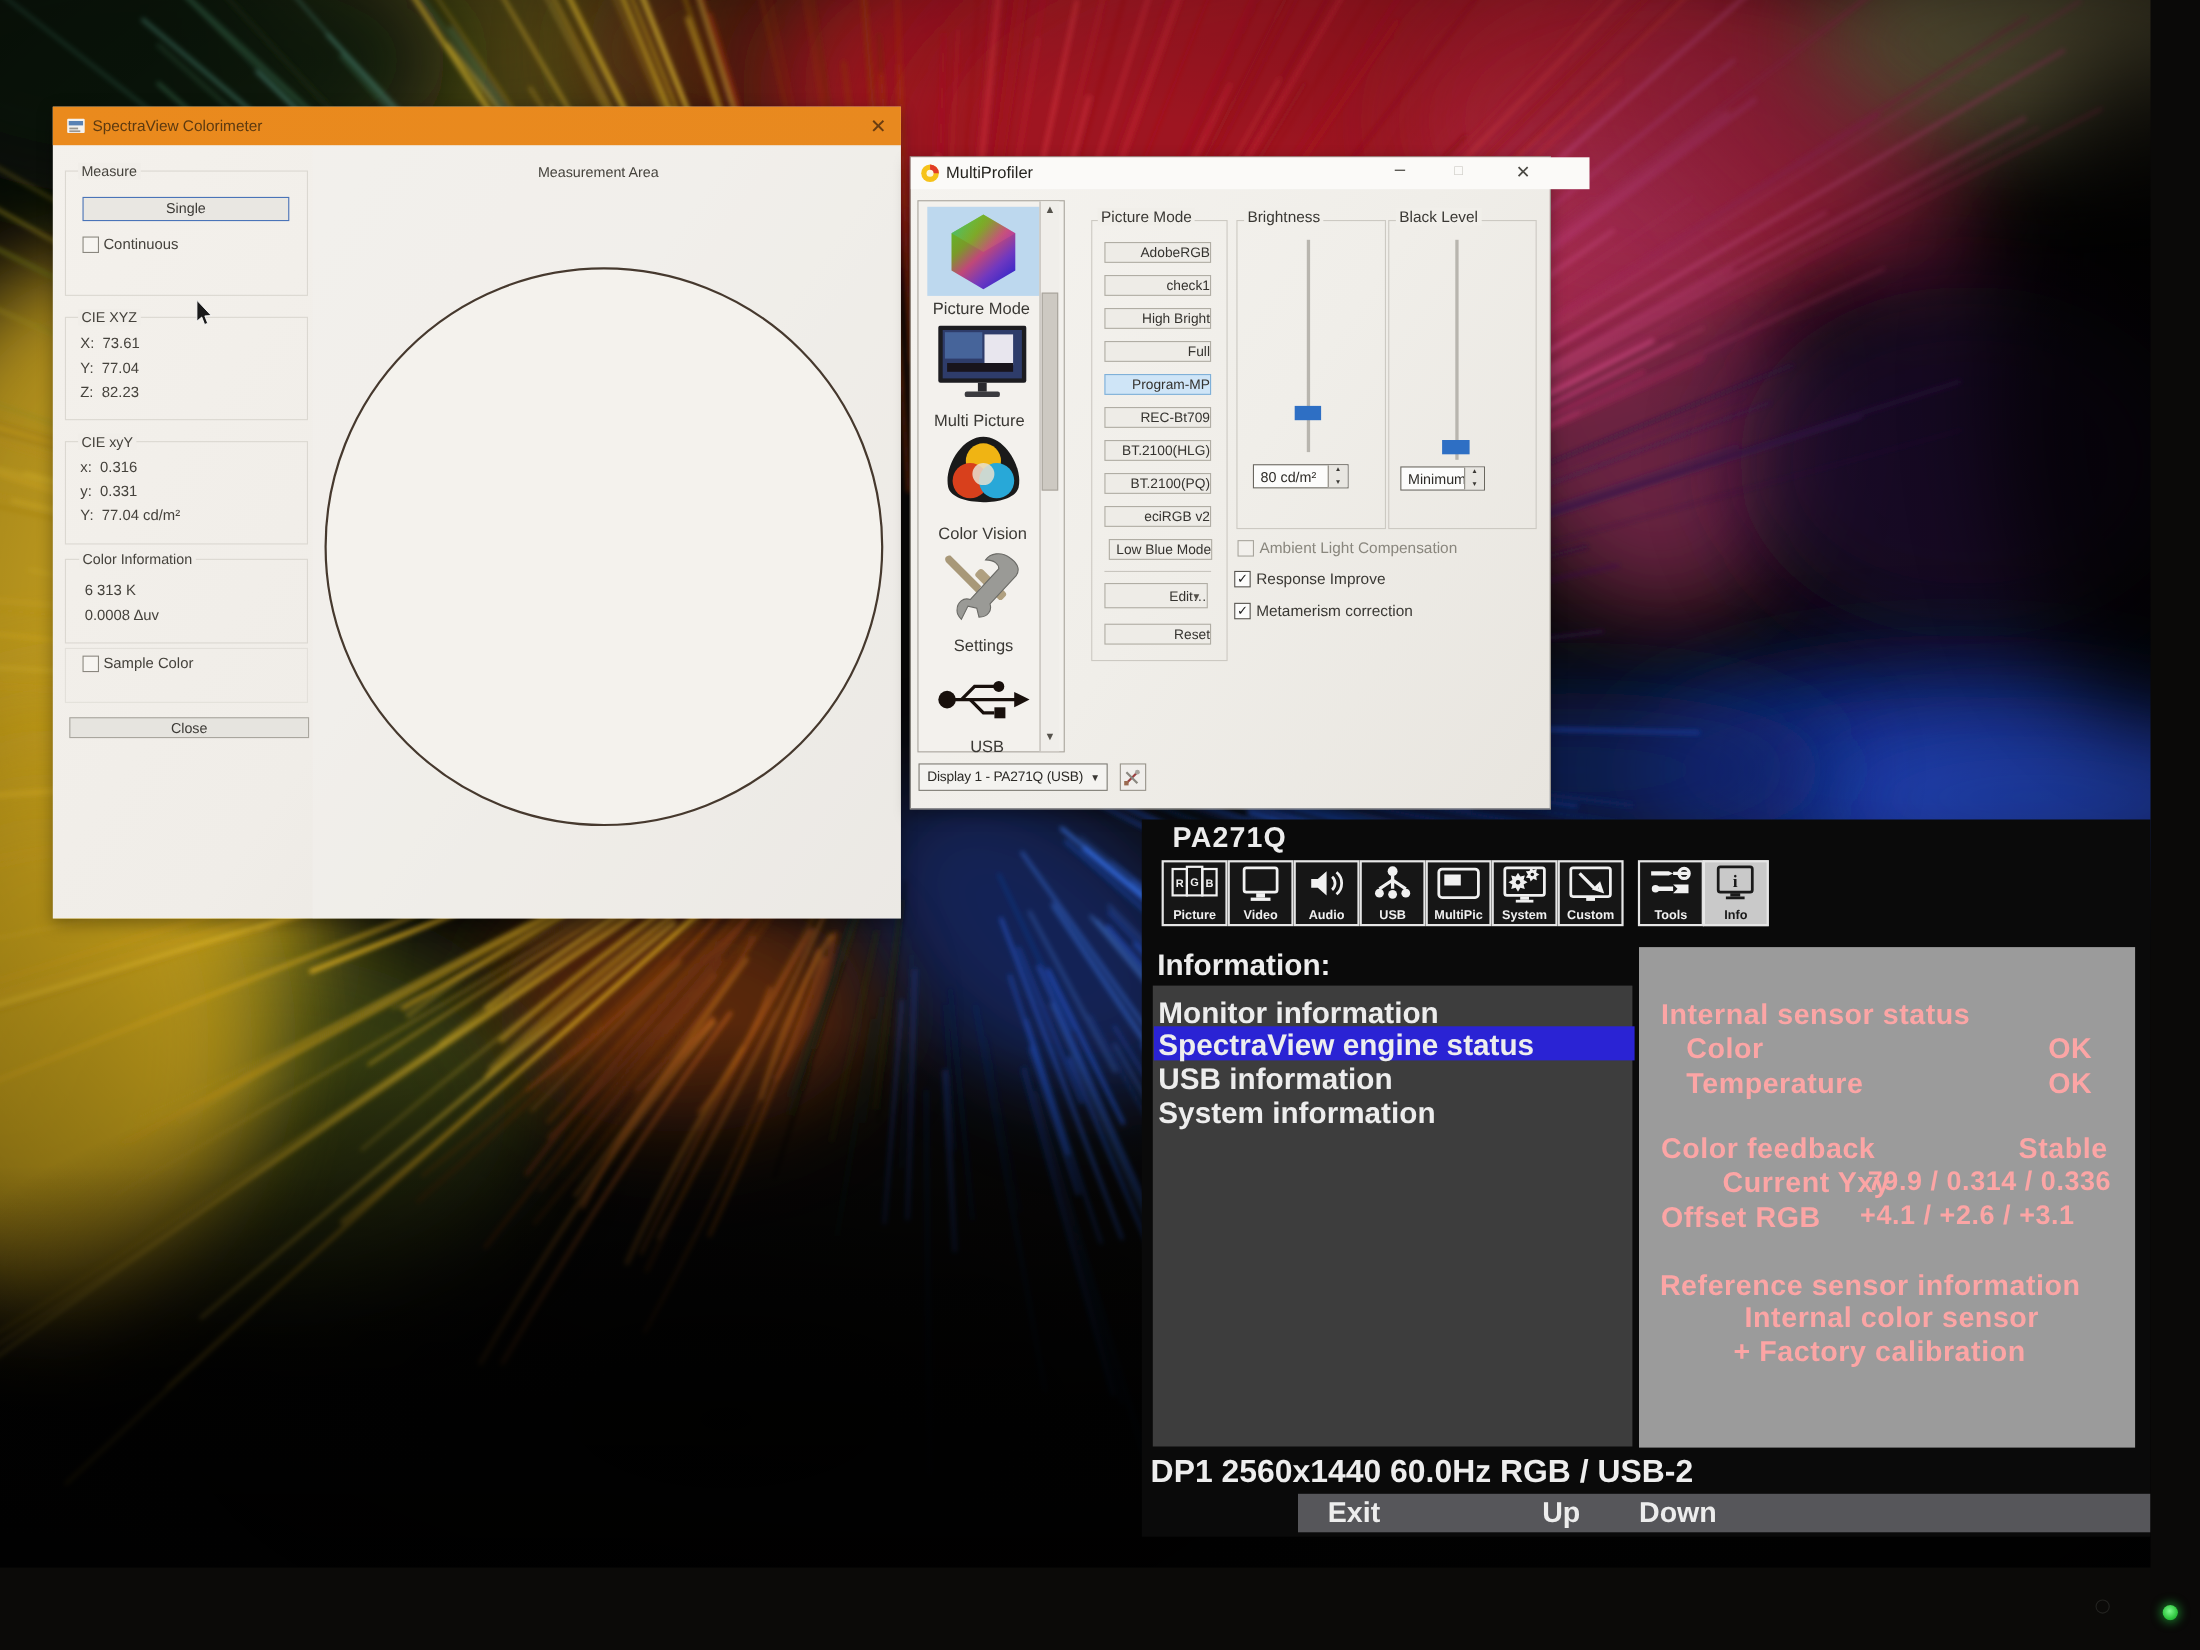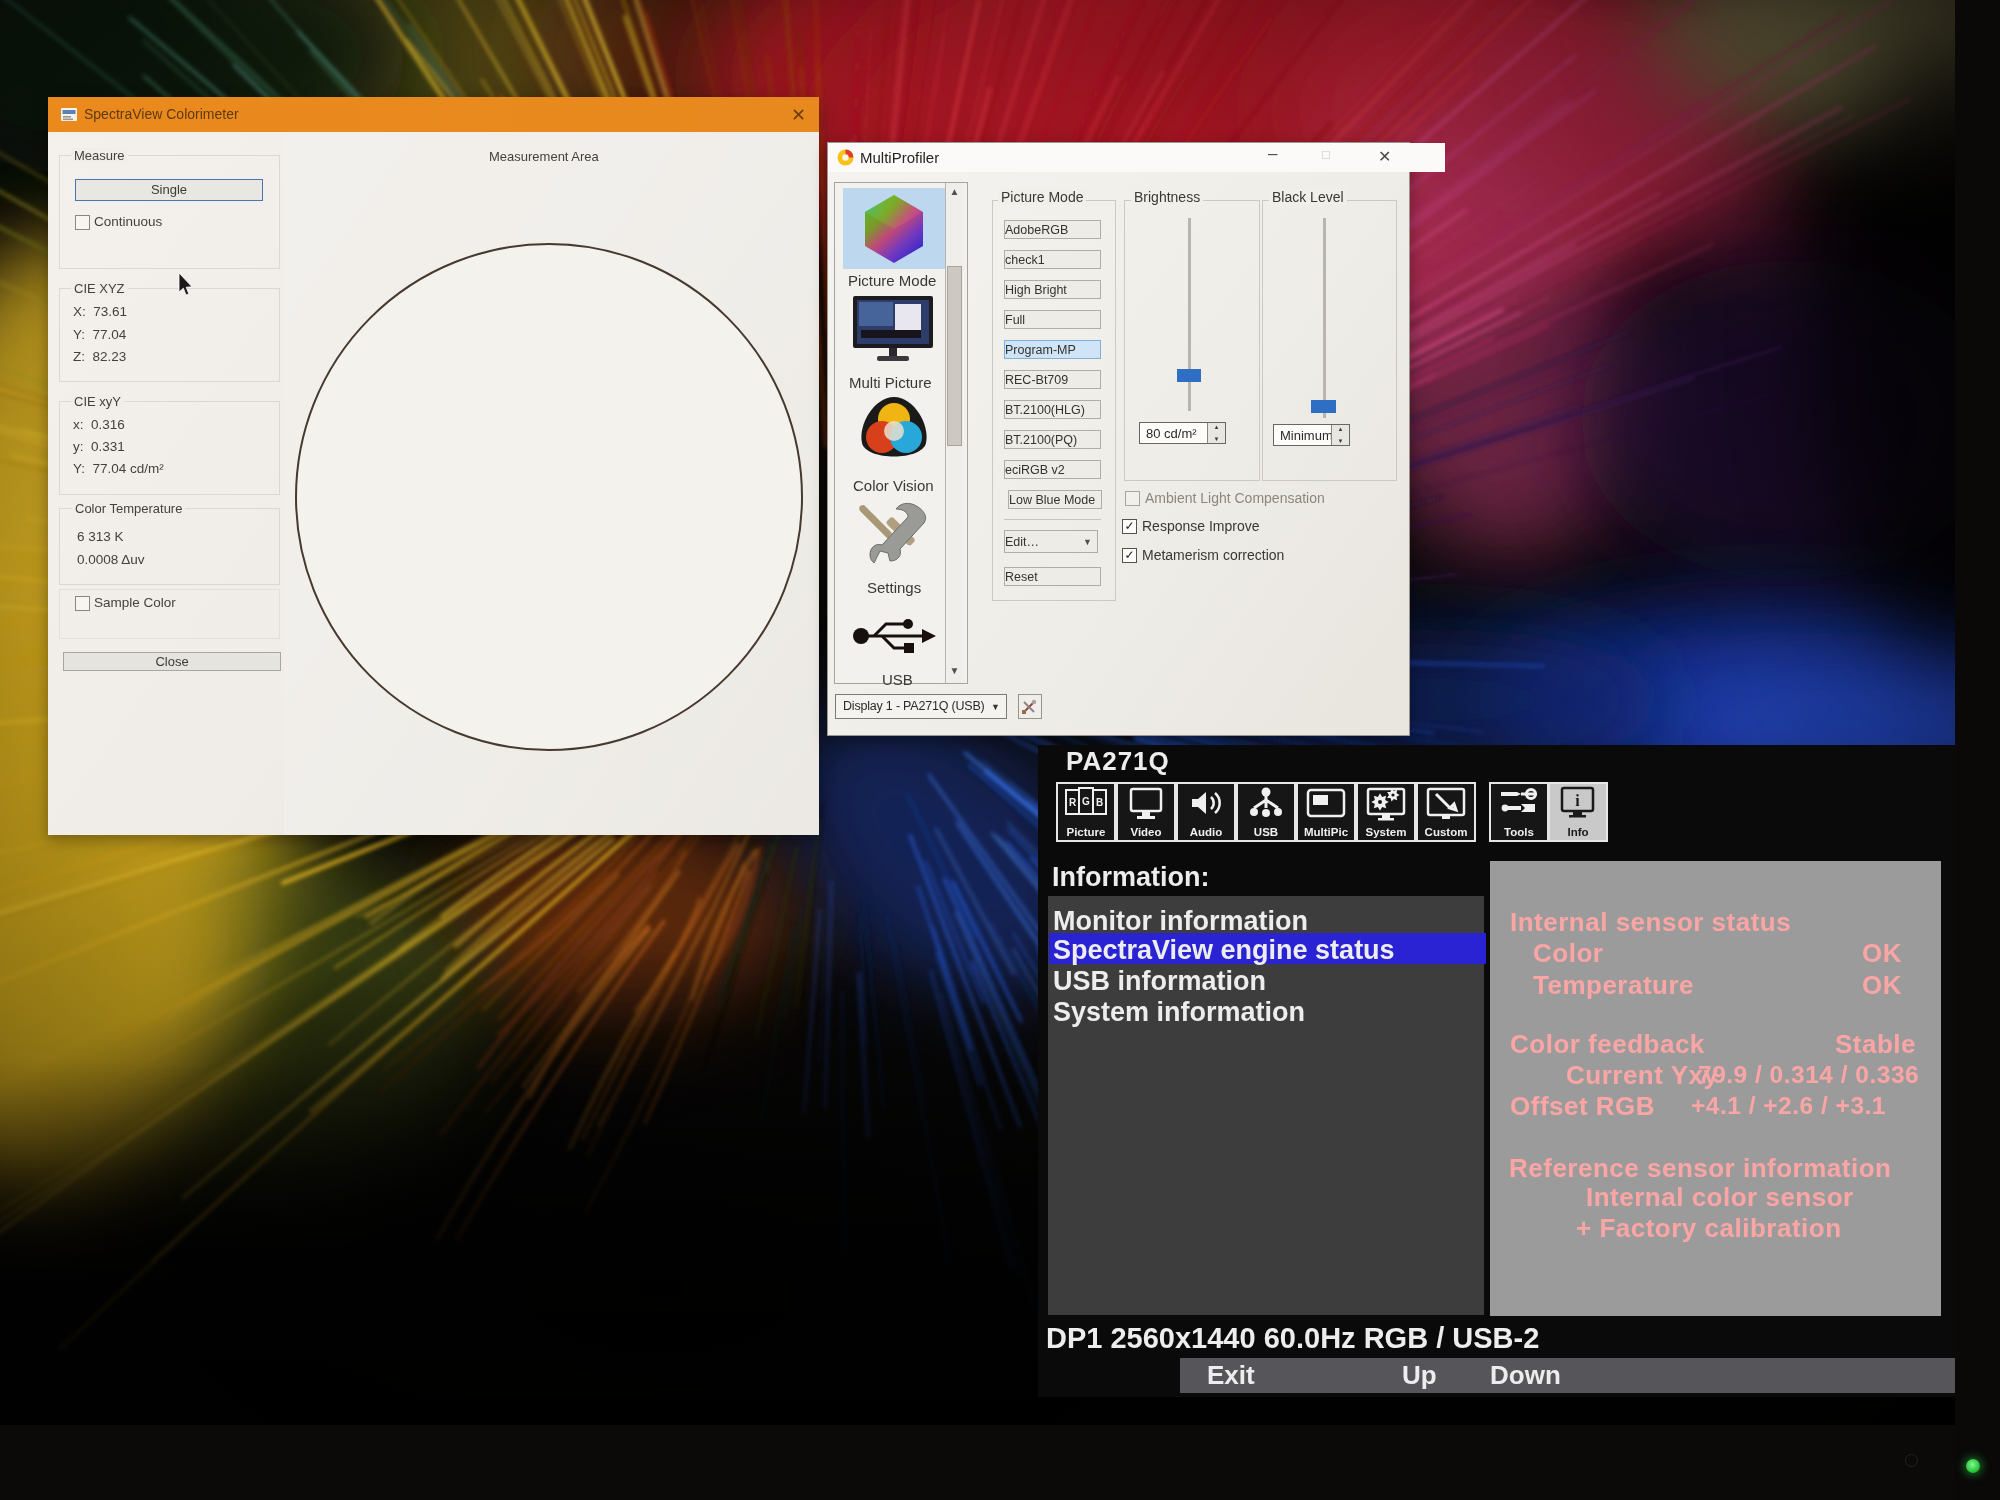--- a/index.html
+++ b/index.html
@@ -7,21 +7,21 @@
 #sv{left:48px;top:97px;width:771px;height:738px;background:linear-gradient(125deg,#f4f1ec 0%,#f0ede8 50%,#e3e0da 100%);box-shadow:0 5px 14px rgba(0,0,0,0.35);}
 #sv .tb{position:absolute;left:0;top:0;width:100%;height:35px;background:linear-gradient(90deg,#ea8a1d,#e8891f);}
 #sv .tb .t{position:absolute;left:36px;top:9px;font-size:14px;color:#5d3a10;}
 #sv .tb .x{position:absolute;right:13px;top:7px;font-size:18px;color:#6b3d10;}
 .grp{position:absolute;border:1px solid #dbd8d1;}
 .grpl{position:absolute;font-size:13px;color:#45423c;white-space:nowrap;z-index:2;}
 .val{position:absolute;font-size:13.5px;color:#45423c;white-space:nowrap;}
 .cb{position:absolute;width:13px;height:13px;background:#f7f5f1;border:1px solid #8a877f;}
 #mp{left:827px;top:142px;width:583px;height:594px;background:linear-gradient(125deg,#f5f3ef 0%,#f0eee9 50%,#e8e5df 100%);border:1px solid #9a968e;box-sizing:border-box;box-shadow:0 5px 14px rgba(0,0,0,0.35);}
 #mp .tb{position:absolute;left:0;top:0;width:581px;height:29px;background:#fbfaf8;padding-left:36px;}
-.btn{position:absolute;width:97px;height:19px;line-height:19px;background:#eeece7;border:1px solid #b0ada4;box-sizing:border-box;text-align:left;font-size:12.5px;color:#35332f;}
+.btn{position:absolute;width:97px;height:19px;line-height:19px;background:#eeece7;border:1px solid #b0ada4;box-sizing:border-box;text-align:right;font-size:12.5px;color:#35332f;}
 .mpl{position:absolute;font-size:14px;color:#3a3834;white-space:nowrap;z-index:2;}
 .osdt{position:absolute;color:#ededed;font-weight:bold;white-space:nowrap;font-size:27px;}
 .osdg{position:absolute;color:#fca5a5;font-weight:bold;white-space:nowrap;font-size:26px;letter-spacing:0.5px;}
 .icel{position:absolute;width:60px;height:60px;background:#161616;border:2px solid #e6e6e6;box-sizing:border-box;}
 .icel .lb{position:absolute;bottom:2px;width:100%;text-align:center;font-size:11.5px;font-weight:bold;color:#f0f0f0;}
 .spin{position:absolute;right:0;top:0;width:17px;height:20px;border-left:1px solid #8a877f;background:#e8e6e1;}
 .spin:before{content:"\25B2";position:absolute;top:1px;left:0;width:100%;text-align:center;font-size:6px;color:#3a3834;}
 .spin:after{content:"\25BC";position:absolute;bottom:1px;left:0;width:100%;text-align:center;font-size:6px;color:#3a3834;}
 </style></head>
 <body>
@@ -485,21 +485,21 @@
   <div class="val" style="left:25px;top:207px">X:&nbsp; 73.61</div>
   <div class="val" style="left:25px;top:230px">Y:&nbsp; 77.04</div>
   <div class="val" style="left:25px;top:252px">Z:&nbsp; 82.23</div>
 
   <div class="grpl" style="left:23px;top:297px;background:#f1eee9;padding:0 3px">CIE xyY</div>
   <div class="grp" style="left:11px;top:304px;width:219px;height:92px"></div>
   <div class="val" style="left:25px;top:320px">x:&nbsp; 0.316</div>
   <div class="val" style="left:25px;top:342px">y:&nbsp; 0.331</div>
   <div class="val" style="left:25px;top:364px">Y:&nbsp; 77.04 cd/m²</div>
 
-  <div class="grpl" style="left:24px;top:404px;background:#f1eee9;padding:0 3px">Color Temperature</div>
+  <div class="grpl" style="left:24px;top:404px;background:#f1eee9;padding:0 3px">Color Information</div>
   <div class="grp" style="left:11px;top:411px;width:219px;height:75px"></div>
   <div class="val" style="left:29px;top:432px">6 313 K</div>
   <div class="val" style="left:29px;top:455px">0.0008 Δuv</div>
 
   <div class="grp" style="left:11px;top:492px;width:219px;height:48px;border-color:#e3e0da"></div>
   <div class="cb" style="left:27px;top:499px"></div>
   <div class="val" style="left:46px;top:498px">Sample Color</div>
 
   <div class="a" style="left:15px;top:555px;width:218px;height:19px;background:#e6e4df;border:1px solid #a9a69e;box-sizing:border-box;text-align:center;font-size:13px;color:#3c3a36;line-height:17px">Close</div>
 

